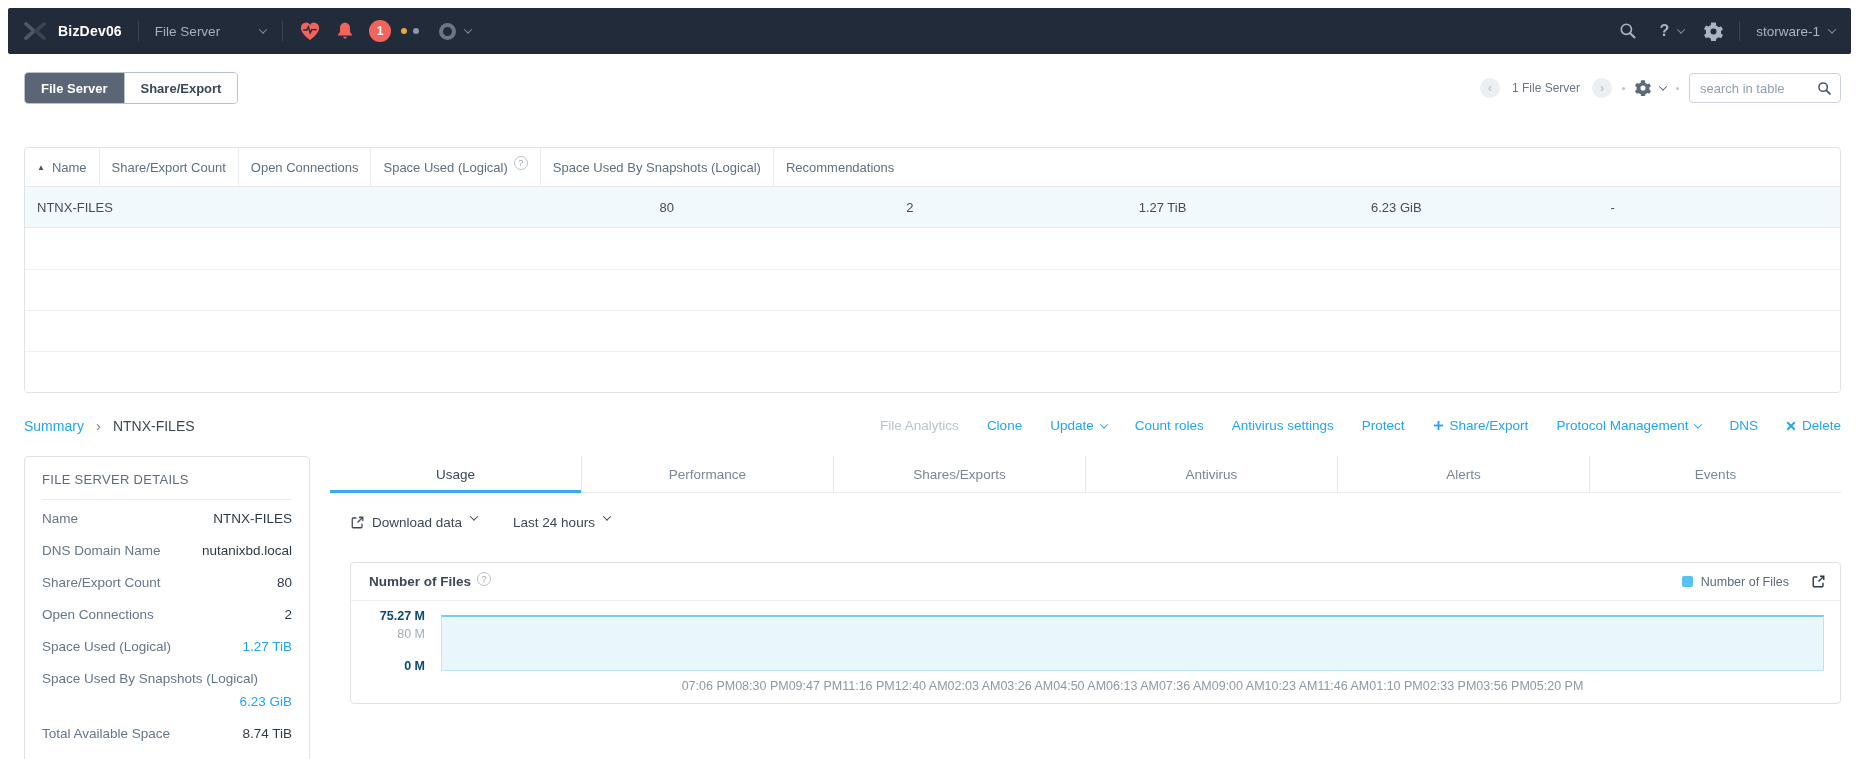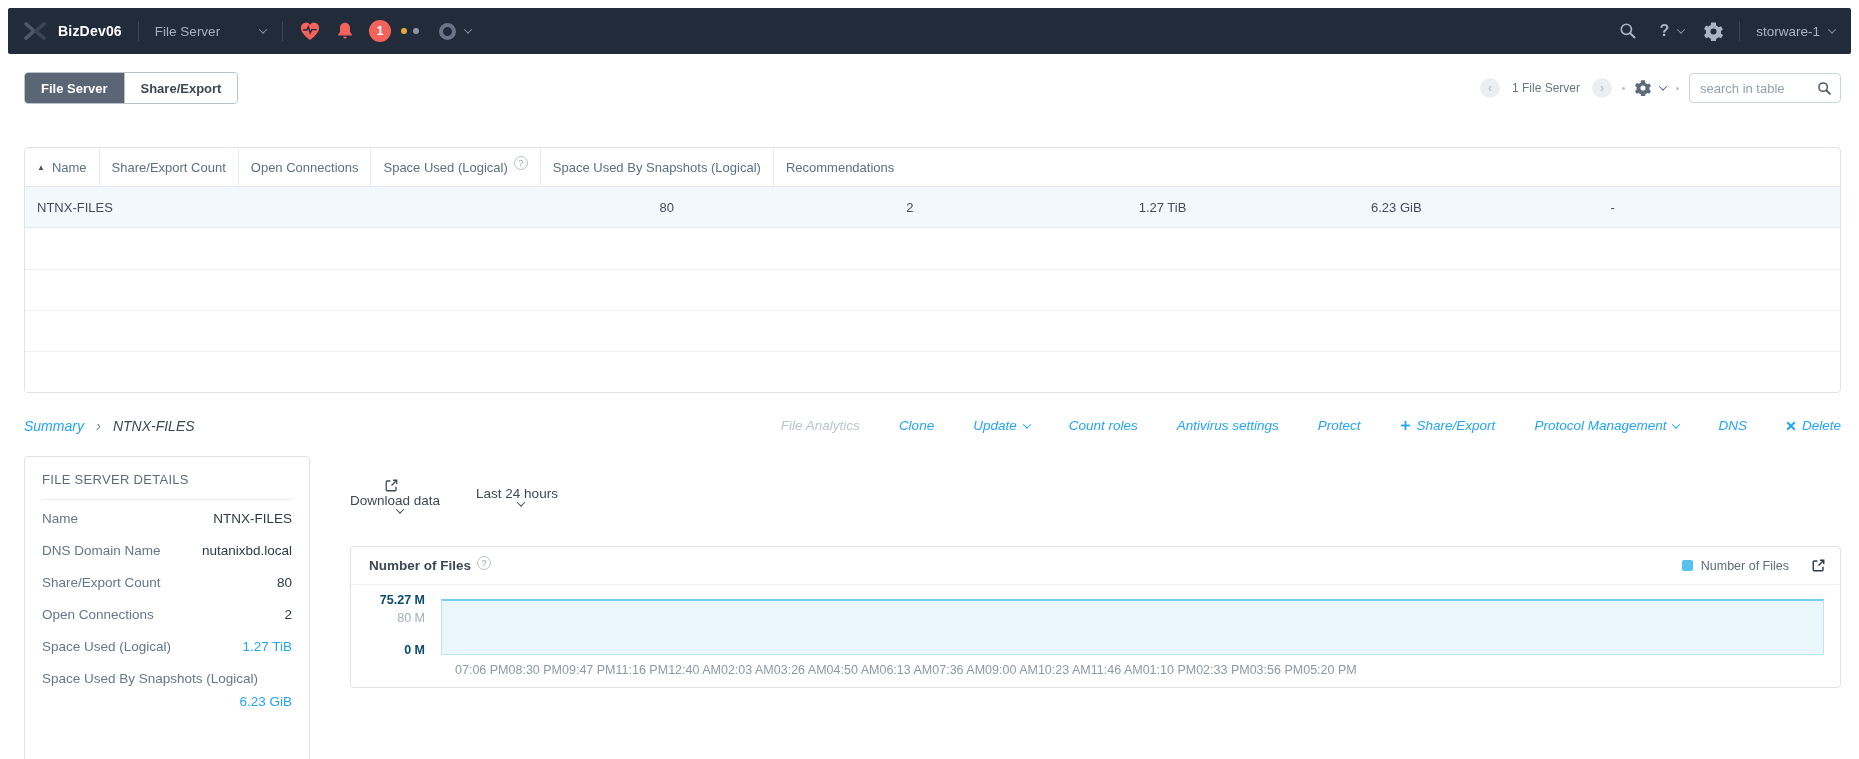--- a/index.html
+++ b/index.html
@@ -59,26 +59,26 @@
   .sorted .sort-arrow { display:inline; }
   .info-circle { display:none; width:14px; height:14px; border:1px solid #b9c1ca; border-radius:50%;
     color:#9aa5b3; font-size:9px; line-height:12px; text-align:center; margin-left:6px; position:relative; top:-4px; }
   .has-info .info-circle { display:inline-block; }
   .t-data { height:42px; background:#f2f9fd; border-top:1px solid #e6eaee; border-bottom:1px solid #e6eaee; }
   .t-data .t-cell { color:#414d5a; }
   .t-empty { height:41px; background:#fff; }
   .t-empty + .t-empty { border-top:1px solid #eef1f4; }
 
   
-  .crumb-row { margin-top:24px; display:flex; align-items:center; justify-content:space-between;font-style:italic; }
+  .crumb-row { margin-top:24px; display:flex; align-items:center; justify-content:space-between; }
   .crumb { display:flex; align-items:center; font-size:14px; }
   .crumb-link { color:#22a5f7; cursor:pointer; }
   .crumb-sep { color:#7a8694; margin:0 12px; font-size:15px; }
   .crumb-current { color:#3d4856; }
-  .actions { display:flex; align-items:center; gap:39px; }
+  .actions { display:flex; align-items:center; gap:28px; }
   .action-link { color:#22a5f7; font-size:13.5px; display:flex; align-items:center; cursor:pointer; }
   .action-link.disabled { color:#b9c4cf; cursor:default; }
   .action-link .caret { color:#22a5f7; margin-left:7px; }
   .mini-icon { display:none; margin-right:6px; }
   .has-plus .mini-icon.plus, .has-x .mini-icon.x { display:inline-flex; }
 
   
   .content-row { margin-top:22px; display:flex; align-items:flex-start; }
   .details-card { width:286px; border:1px solid #dfe3e8; border-radius:4px; padding:15px 17px; height:400px; }
   .details-title { font-size:13px; color:#5e6c7c; letter-spacing:.3px; }
@@ -93,41 +93,41 @@
 
   .right-col { flex:1; margin-left:20px; }
   .detail-tabs { display:flex; border-bottom:1px solid #e6eaee; }
   .dtab { flex:1; height:36px; display:flex; align-items:center; justify-content:center;
     font-size:13.5px; color:#7c8794; cursor:pointer; position:relative; }
   .dtab + .dtab { border-left:1px solid #e6eaee; }
   .dtab.active { color:#3d4856; }
   .dtab.active::after { content:""; position:absolute; left:0; right:0; bottom:-1px; height:3px; background:#3ca9f5; }
 
   .chart-controls { margin:22px 0 0 20px; display:flex; align-items:center; gap:36px; }
-  .ctrl { display:flex; align-items:center; font-size:13.5px; color:#3d4856; cursor:pointer;flex-direction:column; }
+  .ctrl { display:flex; align-items:flex-start; font-size:13.5px; color:#3d4856; cursor:pointer; }
   .ctrl .caret { color:#3d4856; margin-left:9px; }
   .ctrl svg { margin-right:7px; }
 
   .chart-card { margin:32px 0 0 20px; border:1px solid #dfe3e8; border-radius:4px; }
   .chart-head { height:38px; display:flex; align-items:center; padding:0 14px 0 18px; border-bottom:1px solid #edf0f3; }
   .chart-title { font-size:13.5px; font-weight:bold; color:#3d4856; display:flex; align-items:center; }
   .chart-title .info-circle { display:inline-block; top:-3px; font-weight:normal; }
   .chart-legend { margin-left:auto; display:flex; align-items:center; gap:8px; }
   .legend-swatch { width:11px; height:11px; border-radius:2px; background:#56c3ee; }
   .legend-label { font-size:12.5px; color:#5e6c7c; }
   .expand-btn { margin-left:22px; display:flex; align-items:center; cursor:pointer; }
 
   .chart-body { position:relative; padding:14px 16px 10px 90px; }
   .plot { position:relative; height:56px; }
   .plot-fill { position:absolute; left:0; right:0; bottom:0; height:100%;
     background:#e9f7fd; border:1px solid #bfe4f5; border-top:2px solid #76ccf1; }
   .ytick { position:absolute; right:12px; font-size:12.5px; color:#a3adb8; text-align:right; }
   .ytick.strong { color:#0c4a6e; font-weight:bold; }
   .yt0 { top:8px; } .yt1 { top:26px; } .yt2 { top:58px; }
-  .x-labels { display:flex; justify-content:flex-start; padding:8px 14px 0 14px; }
+  .x-labels { display:flex; justify-content:center; padding:8px 14px 0 14px; }
   .x-labels span { font-size:12.5px; color:#8d99a6; white-space:nowrap; }
 
   svg { display:block; }
 </style>
 </head>
 <body>
 
 <div class="topnav">
   <div class="left">
     <span class="icon-btn">
@@ -391,24 +391,55 @@
         <div class="d-row link">
           <span class="d-label">Space Used (Logical)</span>
           <span class="d-value">1.27 TiB</span>
         </div>
 
         <div class="d-row link wrap">
           <span class="d-label">Space Used By Snapshots (Logical)</span>
           <span class="d-value">6.23 GiB</span>
         </div>
 
+        <div class="d-row">
+          <span class="d-label">Total Available Space</span>
+          <span class="d-value">8.74 TiB</span>
+        </div>
 
     </div>
 
     <div class="right-col">
+      <div class="detail-tabs">
+
+          <div class="dtab active">
+            <span>Usage</span>
+          </div>
+
+          <div class="dtab">
+            <span>Performance</span>
+          </div>
+
+          <div class="dtab">
+            <span>Shares/Exports</span>
+          </div>
+
+          <div class="dtab">
+            <span>Antivirus</span>
+          </div>
+
+          <div class="dtab">
+            <span>Alerts</span>
+          </div>
+
+          <div class="dtab">
+            <span>Events</span>
+          </div>
+
+      </div>
 
       <div class="chart-controls">
         <span class="ctrl">
           <svg width="15" height="15" viewBox="0 0 20 20">
               <path d="M8.5 4H4.2C3.5 4 3 4.5 3 5.2v10.6c0 .7.5 1.2 1.2 1.2h10.6c.7 0 1.2-.5 1.2-1.2v-4.3" fill="none" stroke="#3f4a58" stroke-width="1.7"></path>
               <path d="M12 3h5v5" fill="none" stroke="#3f4a58" stroke-width="1.7"></path>
               <line x1="17" y1="3" x2="10" y2="10" stroke="#3f4a58" stroke-width="1.7"></line>
             </svg>
           <span>Download data</span>
           <span class="caret"></span>

